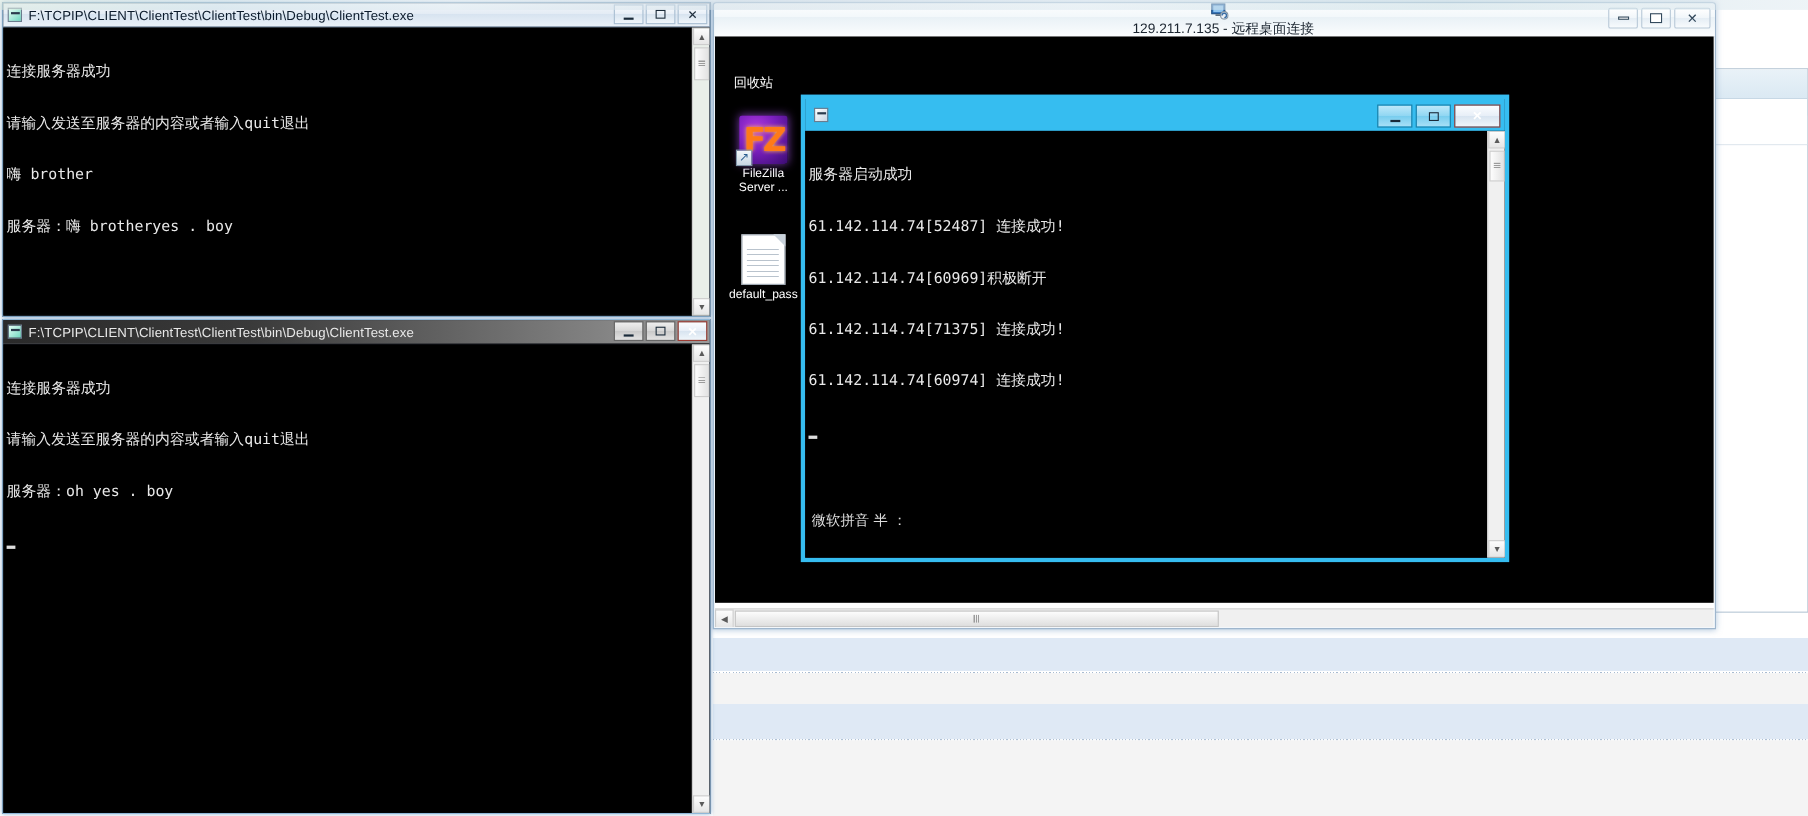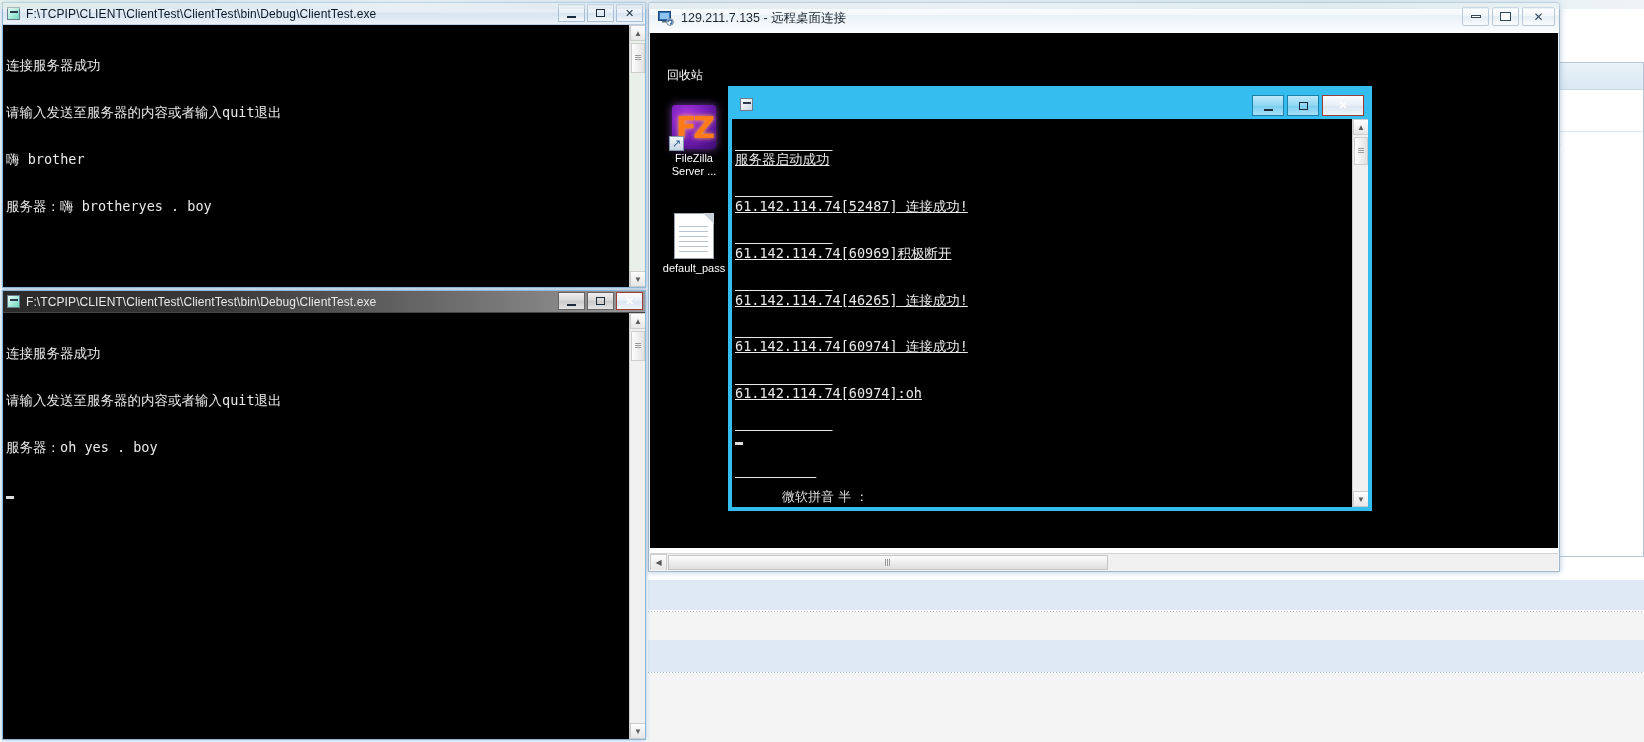--- a/index.html
+++ b/index.html
@@ -128,20 +128,21 @@
     border-radius:3px 3px 0 0;
     box-shadow:0 0 6px rgba(110,150,190,.55);
   }
   #rdp-titlebar{
     height:30px;display:flex;align-items:center;
     background:linear-gradient(to bottom,#fdfefe 0%,#f3f8fb 40%,#e9f1f6 41%,#fbfdfe 100%);
     border-bottom:1px solid #cfdde8;
     border-radius:3px 3px 0 0;
     padding-left:9px;
     position:relative;
+    flex-direction:column;
   }
   #rdp-titlebar .rdp-ico{
     width:16px;height:15px;position:relative;flex:0 0 auto;
   }
   #rdp-title{font-size:12.5px;color:#1b2530;margin-left:7px;white-space:nowrap;}
   .rdp-btns{position:absolute;right:4px;top:4px;display:flex;gap:3px;}
   .rdp-btn{
     width:27px;height:19px;box-sizing:border-box;
     border:1px solid #b9c9d8;border-radius:2px;
     background:linear-gradient(to bottom,#ffffff 0%,#f1f6fa 48%,#e4edf4 49%,#f8fbfd 100%);
@@ -372,30 +373,29 @@
             </div>
             <div class="cw-btn cyanbtn" style="width:32px;height:21px;">
               <span class="glyph-restore"></span>
             </div>
             <div class="cw-btn close" style="width:42px;height:21px;">
               <span>✕</span>
             </div>
           </div>
         </div>
         <div class="cw-body" style="top:29px;">
-          <div class="term" style="text-decoration:underline;">
+          <div class="term" style="">
             <div>服务器启动成功</div>
             <div>61.142.114.74[52487] 连接成功!</div>
             <div>61.142.114.74[60969]积极断开</div>
-            <div>61.142.114.74[46265] 连接成功!</div>
+            <div>61.142.114.74[71375] 连接成功!</div>
             <div>61.142.114.74[60974] 连接成功!</div>
-            <div>61.142.114.74[60974]:oh</div>
             <div><span class="caret"></span></div>
           </div>
-          <span class="ime-bar" style="left:6px;bottom:1px;margin-left:44px;">微软拼音 半 ：</span>
+          <span class="ime-bar" style="left:6px;bottom:25px;">微软拼音 半 ：</span>
           <div class="vscroll">
             <div class="arrow">▲</div>
             <div class="thumb" style="top:18px;height:28px;"></div>
             <div class="arrow bottom">▼</div>
           </div>
         </div>
       </div>
 
     </div>
 

